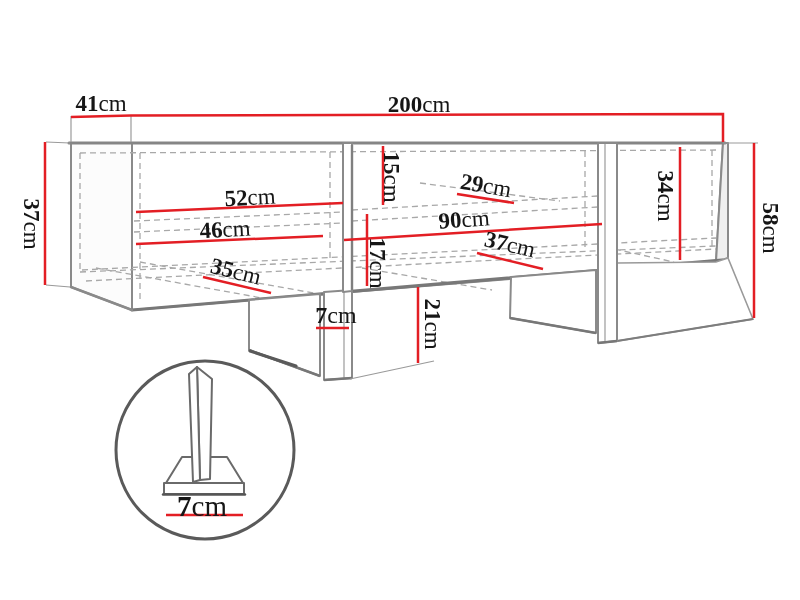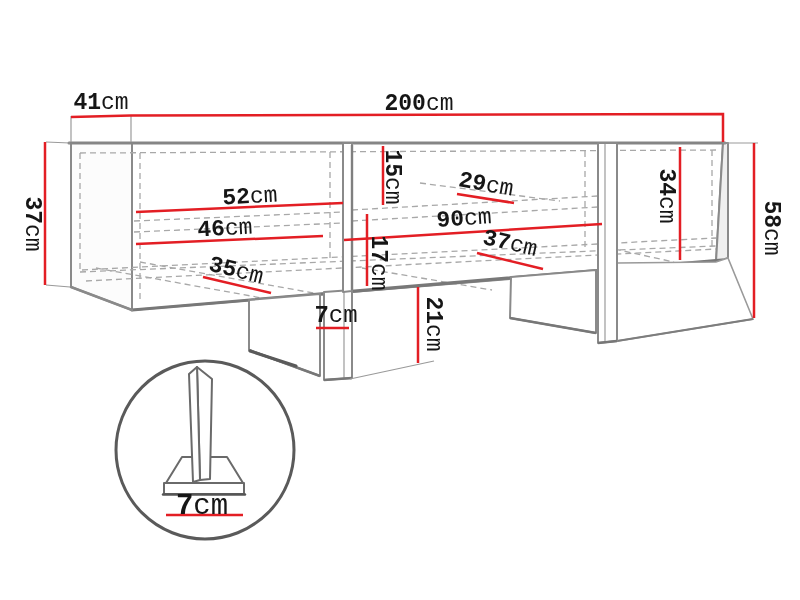--- a/index.html
+++ b/index.html
@@ -1,17 +1,17 @@
 <!DOCTYPE html>
 <html><head>
 <meta charset="utf-8">
 <style>
   html,body{margin:0;padding:0;background:#ffffff;}
   .stage{position:relative;width:800px;height:600px;background:#ffffff;overflow:hidden;
-         font-family:Liberation Mono, monospace;}
+         font-family:Liberation Serif, serif;}
   svg text{fill:#161616;}
   .dim-label .num{font-weight:700;}
   .dim-label .unit{font-weight:400;}
 </style>
 </head>
 <body>
 
 <div class="stage">
 <svg id="art" width="800" height="600" viewBox="0 0 800 600" xmlns="http://www.w3.org/2000/svg">
 

